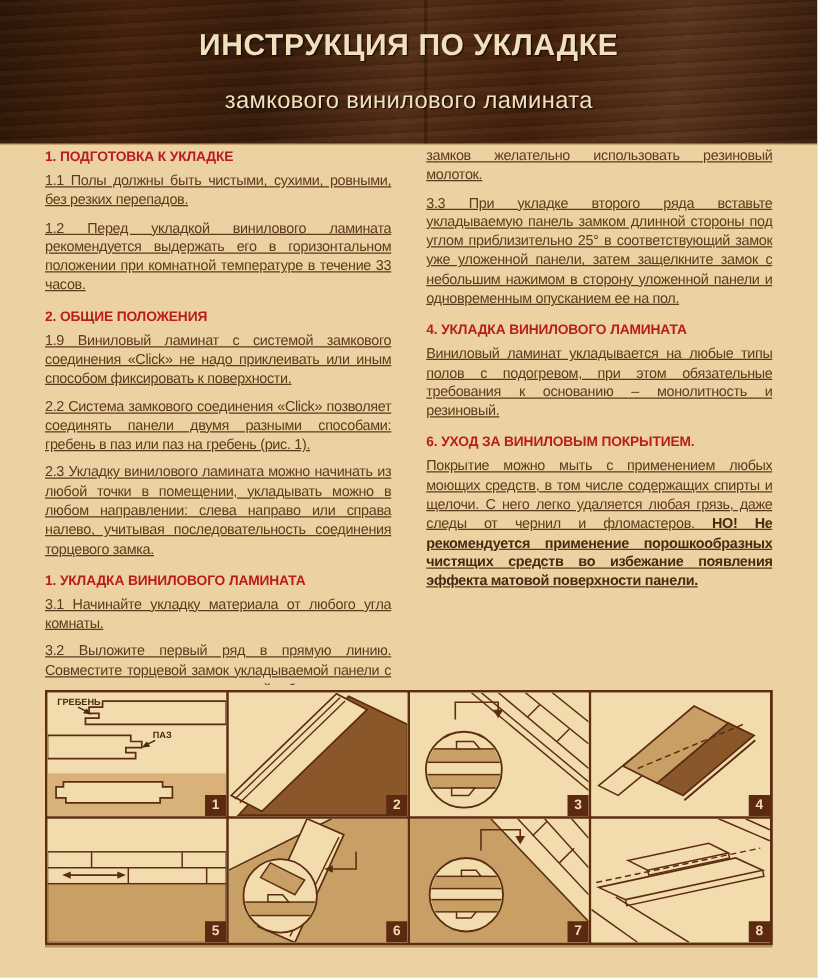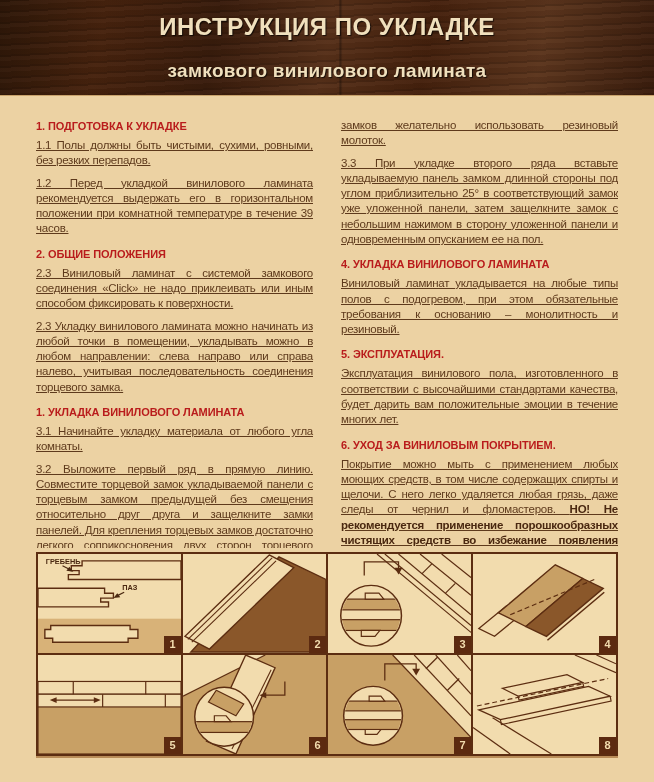--- a/index.html
+++ b/index.html
@@ -8,35 +8,35 @@
 
   .page {
     position: relative;
     width: 654px; height: 782px;
     background: #ecd2a3;
     overflow: hidden;
   }
 
   
   .hdr {
-    position: absolute; left:0; top:0; width:654px; height:96px;
+    position: absolute; left:0; top:0; width:654px; height:116px;
     background:
       linear-gradient(90deg, rgba(0,0,0,0) 51.8%, rgba(0,0,0,0.35) 52%, rgba(0,0,0,0) 52.4%),
       repeating-linear-gradient(177deg, rgba(0,0,0,0.14) 0 2px, rgba(255,255,255,0.02) 2px 6px, rgba(0,0,0,0.05) 6px 11px),
       linear-gradient(100deg, #2e1708 0%, #47230e 16%, #391c0c 33%, #573019 50%, #45210d 65%, #5c351d 82%, #3a1d0d 100%);
     display:flex; flex-direction:column; align-items:center; justify-content:center;
     gap: 19px;
     border-bottom: 1px solid #c9a36c;
   }
   .hdr .title {
     color:#f0e0bd; font-size:24px; font-weight:bold; letter-spacing:0.5px;
     text-shadow: 1px 1px 1px rgba(0,0,0,0.7);
   }
   .hdr .subtitle {
-    color:#f0e0bd; font-size:19px; font-weight:bold; letter-spacing:0.3px;
+    color:#f0e0bd; font-size:19px; font-weight:normal; letter-spacing:0.3px;
     text-shadow: 1px 1px 1px rgba(0,0,0,0.7);
   }
 
   
   .content {
     position: absolute; left:36px; top:118px; width:582px; height:430px;
     display:flex; gap:28px; overflow:hidden;
   }
   .col { width:277px; }
   .sec h3 {
@@ -75,46 +75,43 @@
   <div class="hdr">
     <div class="title">ИНСТРУКЦИЯ ПО УКЛАДКЕ</div>
     <div class="subtitle">замкового винилового ламината</div>
   </div>
 
   <div class="content">
     <div class="col">
       <div class="sec">
         <h3>1. ПОДГОТОВКА К УКЛАДКЕ</h3>
         <p>1.1 Полы должны быть чистыми, сухими, ровными, без резких перепадов.</p>
-        <p>1.2 Перед укладкой винилового ламината рекомендуется выдержать его в горизонтальном положении при комнатной температуре в течение 39 часов.</p>
+        <p>1.2 Перед укладкой винилового ламината рекомендуется выдержать его в горизонтальном положении при комнатной температуре в течение 33 часов.</p>
       </div>
       <div class="sec">
         <h3>2. ОБЩИЕ ПОЛОЖЕНИЯ</h3>
-        <p>2.3 Виниловый ламинат с системой замкового соединения «Click» не надо приклеивать или иным способом фиксировать к поверхности.</p>
+        <p>1.9 Виниловый ламинат с системой замкового соединения «Click» не надо приклеивать или иным способом фиксировать к поверхности.</p>
+        <p>2.2 Система замкового соединения «Click» позволяет соединять панели двумя разными способами: гребень в паз или паз на гребень (рис. 1).</p>
         <p>2.3 Укладку винилового ламината можно начинать из любой точки в помещении, укладывать можно в любом направлении: слева направо или справа налево, учитывая последовательность соединения торцевого замка.</p>
       </div>
       <div class="sec">
         <h3>1. УКЛАДКА ВИНИЛОВОГО ЛАМИНАТА</h3>
         <p>3.1 Начинайте укладку материала от любого угла комнаты.</p>
         <p>3.2 Выложите первый ряд в прямую линию. Совместите торцевой замок укладываемой панели с торцевым замком предыдущей без смещения относительно друг друга и защелкните замки панелей. Для крепления торцевых замков достаточно легкого соприкосновения двух сторон торцевого замка. Для надежного соединения</p>
       </div>
     </div>
 
     <div class="col">
       <div class="sec">
         <p>замков желательно использовать резиновый молоток.</p>
         <p>3.3 При укладке второго ряда вставьте укладываемую панель замком длинной стороны под углом приблизительно 25° в соответствующий замок уже уложенной панели, затем защелкните замок с небольшим нажимом в сторону уложенной панели и одновременным опусканием ее на пол.</p>
       </div>
       <div class="sec">
         <h3>4. УКЛАДКА ВИНИЛОВОГО ЛАМИНАТА</h3>
         <p>Виниловый ламинат укладывается на любые типы полов с подогревом, при этом обязательные требования к основанию – монолитность и резиновый.</p>
-      </div>
-      <div class="sec">
-        <h3>5. ЭКСПЛУАТАЦИЯ.</h3>
-        <p>Эксплуатация винилового пола, изготовленного в соответствии с высочайшими стандартами качества, будет дарить вам положительные эмоции в течение многих лет.</p>
       </div>
       <div class="sec">
         <h3>6. УХОД ЗА ВИНИЛОВЫМ ПОКРЫТИЕМ.</h3>
         <p><span>Покрытие можно мыть с применением любых моющих средств, в том числе содержащих спирты и щелочи. С него легко удаляется любая грязь, даже следы от чернил и фломастеров. </span><strong>НО! Не рекомендуется применение порошкообразных чистящих средств во избежание появления эффекта матовой поверхности панели.</strong></p>
       </div>
     </div>
   </div>
 
   <div class="figures">
 

